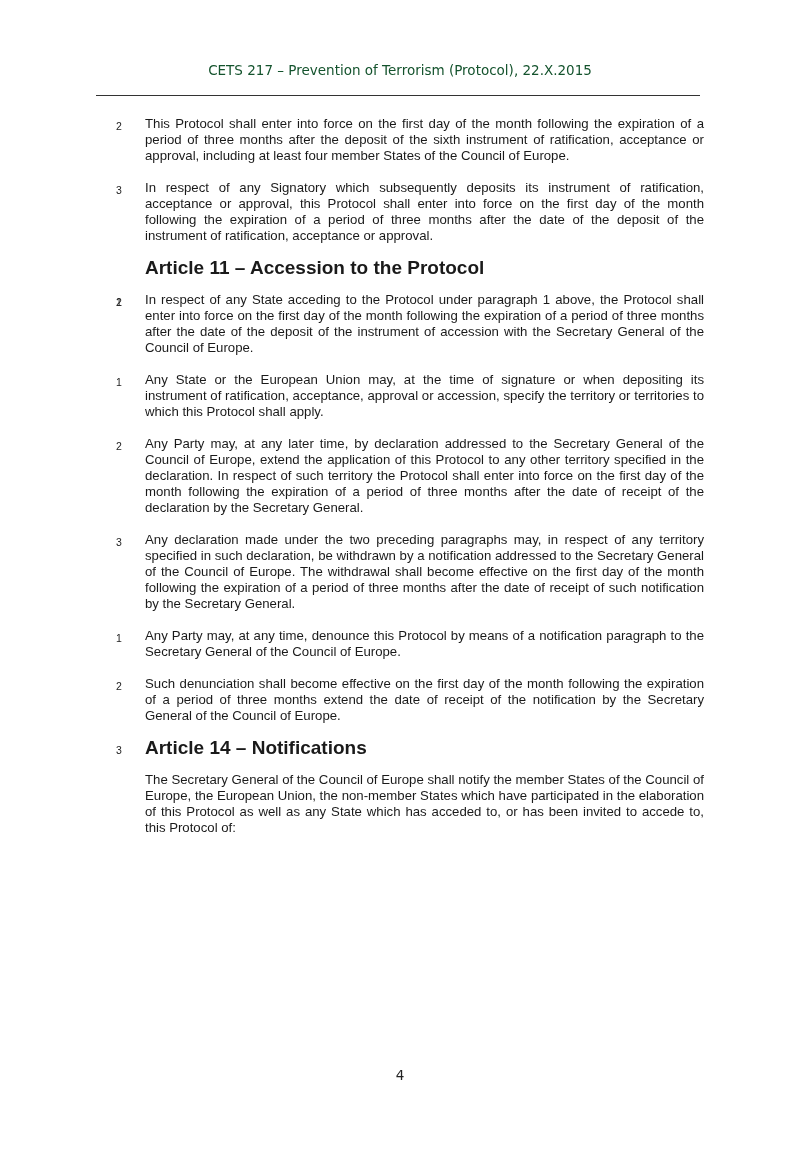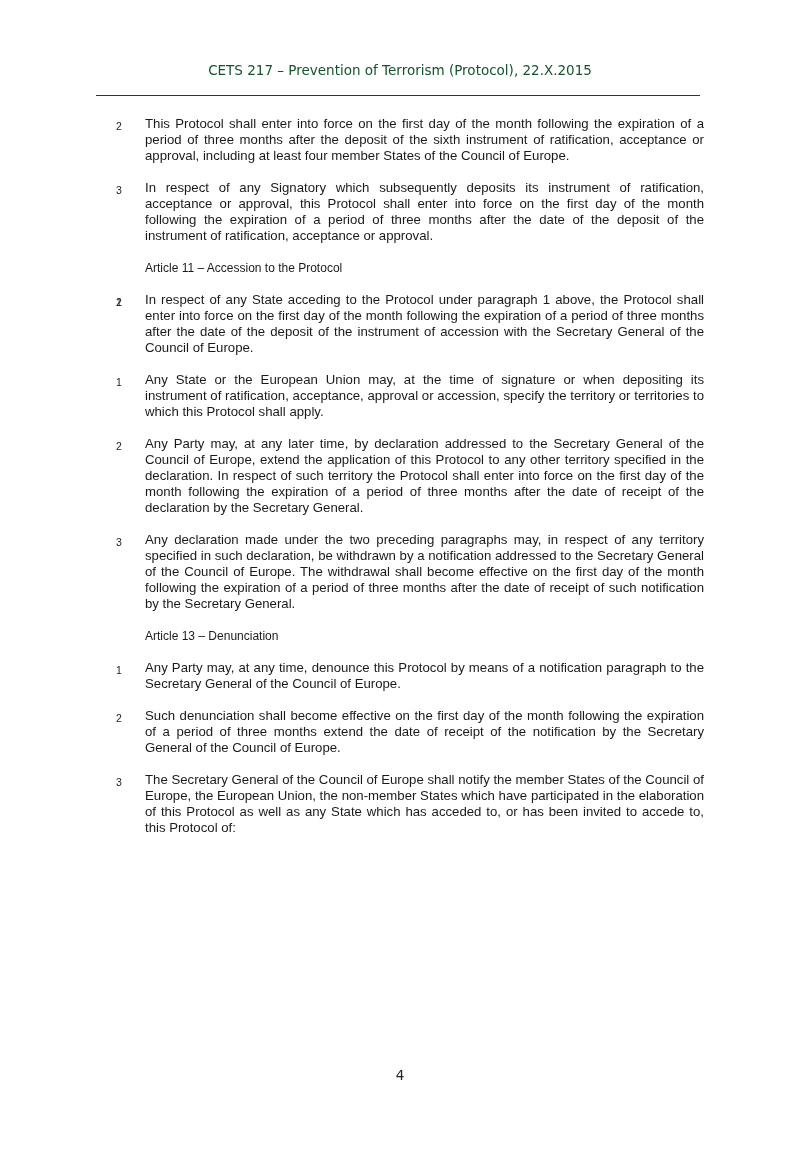--- a/index.html
+++ b/index.html
@@ -13,21 +13,21 @@
     border-top: 1.2px solid #333;
   }
   .content {
     position: absolute; top: 116px; left: 96px; width: 608px;
     font-family: "Liberation Sans", sans-serif; font-size: 13.2px; line-height: 16px;
   }
   .para { position: relative; padding-left: 49px; text-align: justify; margin: 0 0 16px 0; }
   .para .num {
     position: absolute; left: 20px; top: 2px; font-size: 10.5px; color: #222;
   }
-  .heading { padding-left: 49px; font-weight: normal; margin: 0 0 16px 0; font-size: 12px; }
+  .heading { padding-left: 49px; font-weight: bold; margin: 0 0 16px 0; font-size: 19px; }
   .page-num {
     position: absolute; top: 1067px; left: 0; width: 800px; text-align: center;
     font-family: "DejaVu Sans", sans-serif; font-size: 13.5px; color: #222;
   }
 </style>
 </head>
 <body>
 
 <div class="header">CETS 217 – Prevention of Terrorism (Protocol), 22.X.2015</div>
 <div class="header-rule"></div>
@@ -58,31 +58,31 @@
   </div>
   <div class="para">
     <span class="num">2</span>
     <span>Any Party may, at any later time, by declaration addressed to the Secretary General of the Council of Europe, extend the application of this Protocol to any other territory specified in the declaration. In respect of such territory the Protocol shall enter into force on the first day of the month following the expiration of a period of three months after the date of receipt of the declaration by the Secretary General.</span>
   </div>
   <div class="para">
     <span class="num">3</span>
     <span>Any declaration made under the two preceding paragraphs may, in respect of any territory specified in such declaration, be withdrawn by a notification addressed to the Secretary General of the Council of Europe. The withdrawal shall become effective on the first day of the month following the expiration of a period of three months after the date of receipt of such notification by the Secretary General.</span>
   </div>
 
-  <div class="heading">Article 13 – Denunciation</div>
   <div class="para">
     <span class="num">1</span>
     <span>Any Party may, at any time, denounce this Protocol by means of a notification paragraph to the Secretary General of the Council of Europe.</span>
   </div>
   <div class="para">
     <span class="num">2</span>
     <span>Such denunciation shall become effective on the first day of the month following the expiration of a period of three months extend the date of receipt of the notification by the Secretary General of the Council of Europe.</span>
   </div>
   <div class="para">
     <span class="num">3</span>
   </div>
 
+  <div class="heading">Article 14 – Notifications</div>
   <div class="para">
     <span>The Secretary General of the Council of Europe shall notify the member States of the Council of Europe, the European Union, the non-member States which have participated in the elaboration of this Protocol as well as any State which has acceded to, or has been invited to accede to, this Protocol of:</span>
   </div>
 </div>
 
 <div class="page-num">4</div>
 
 </body></html>

